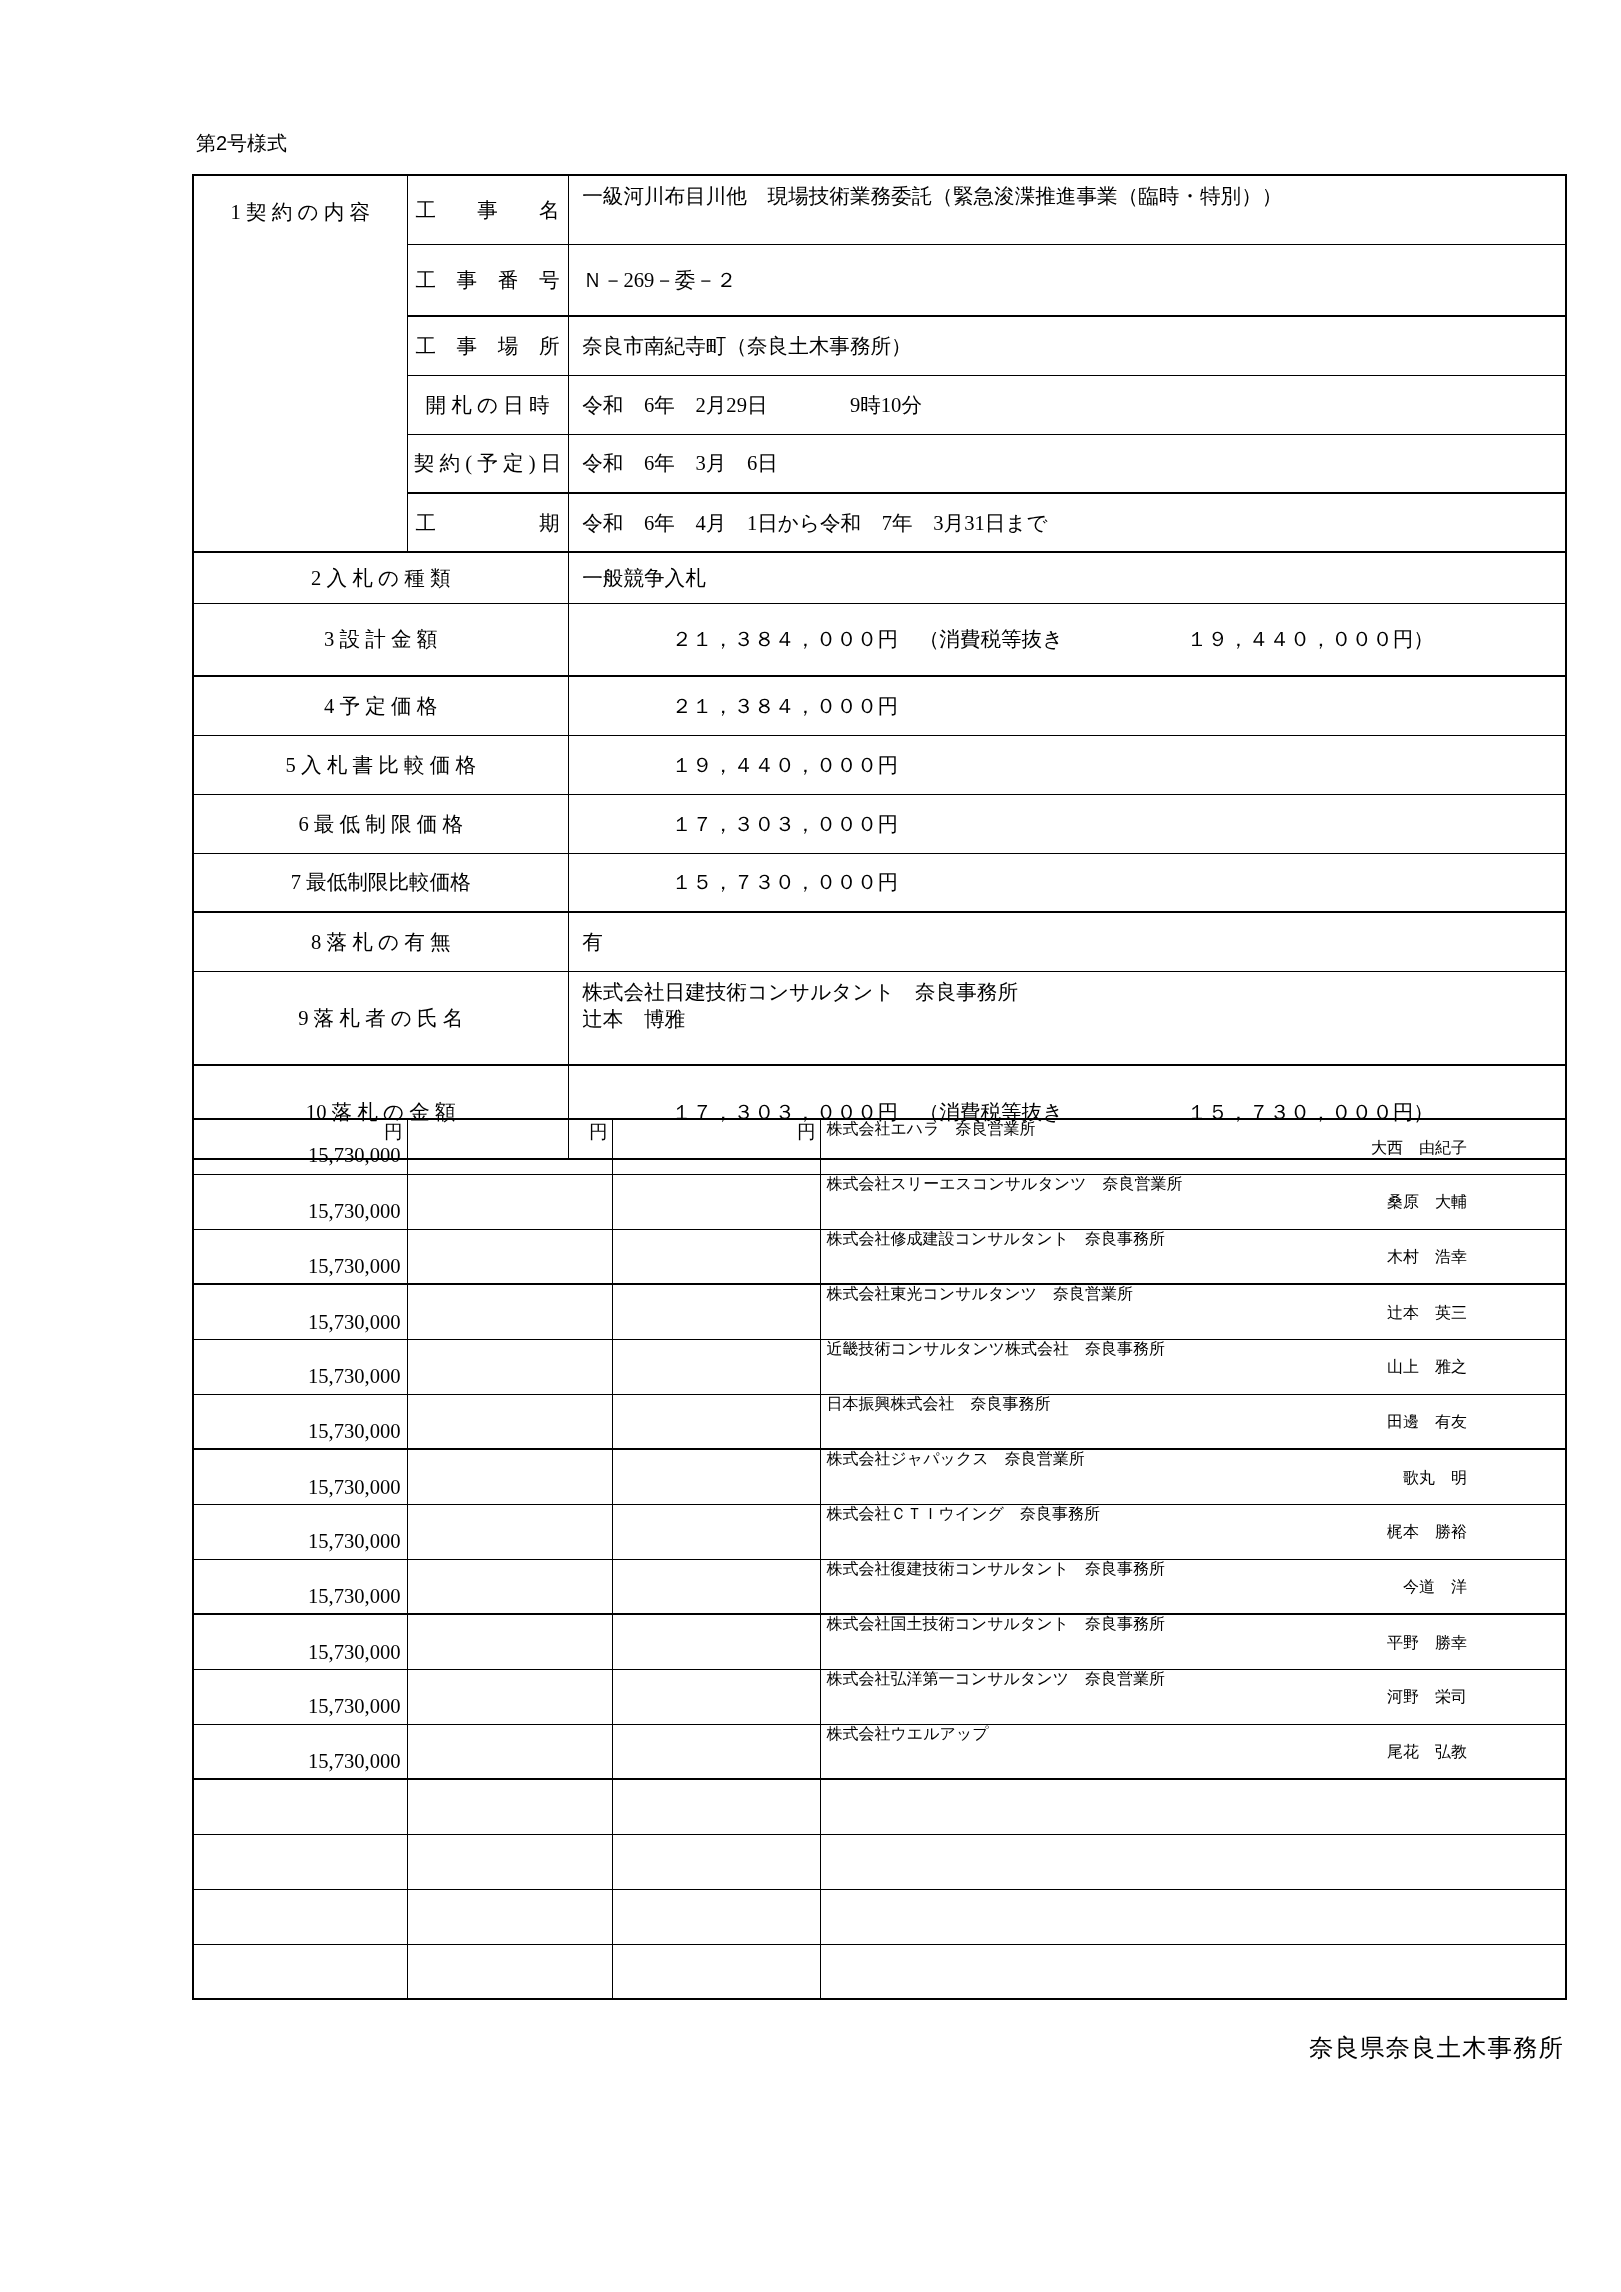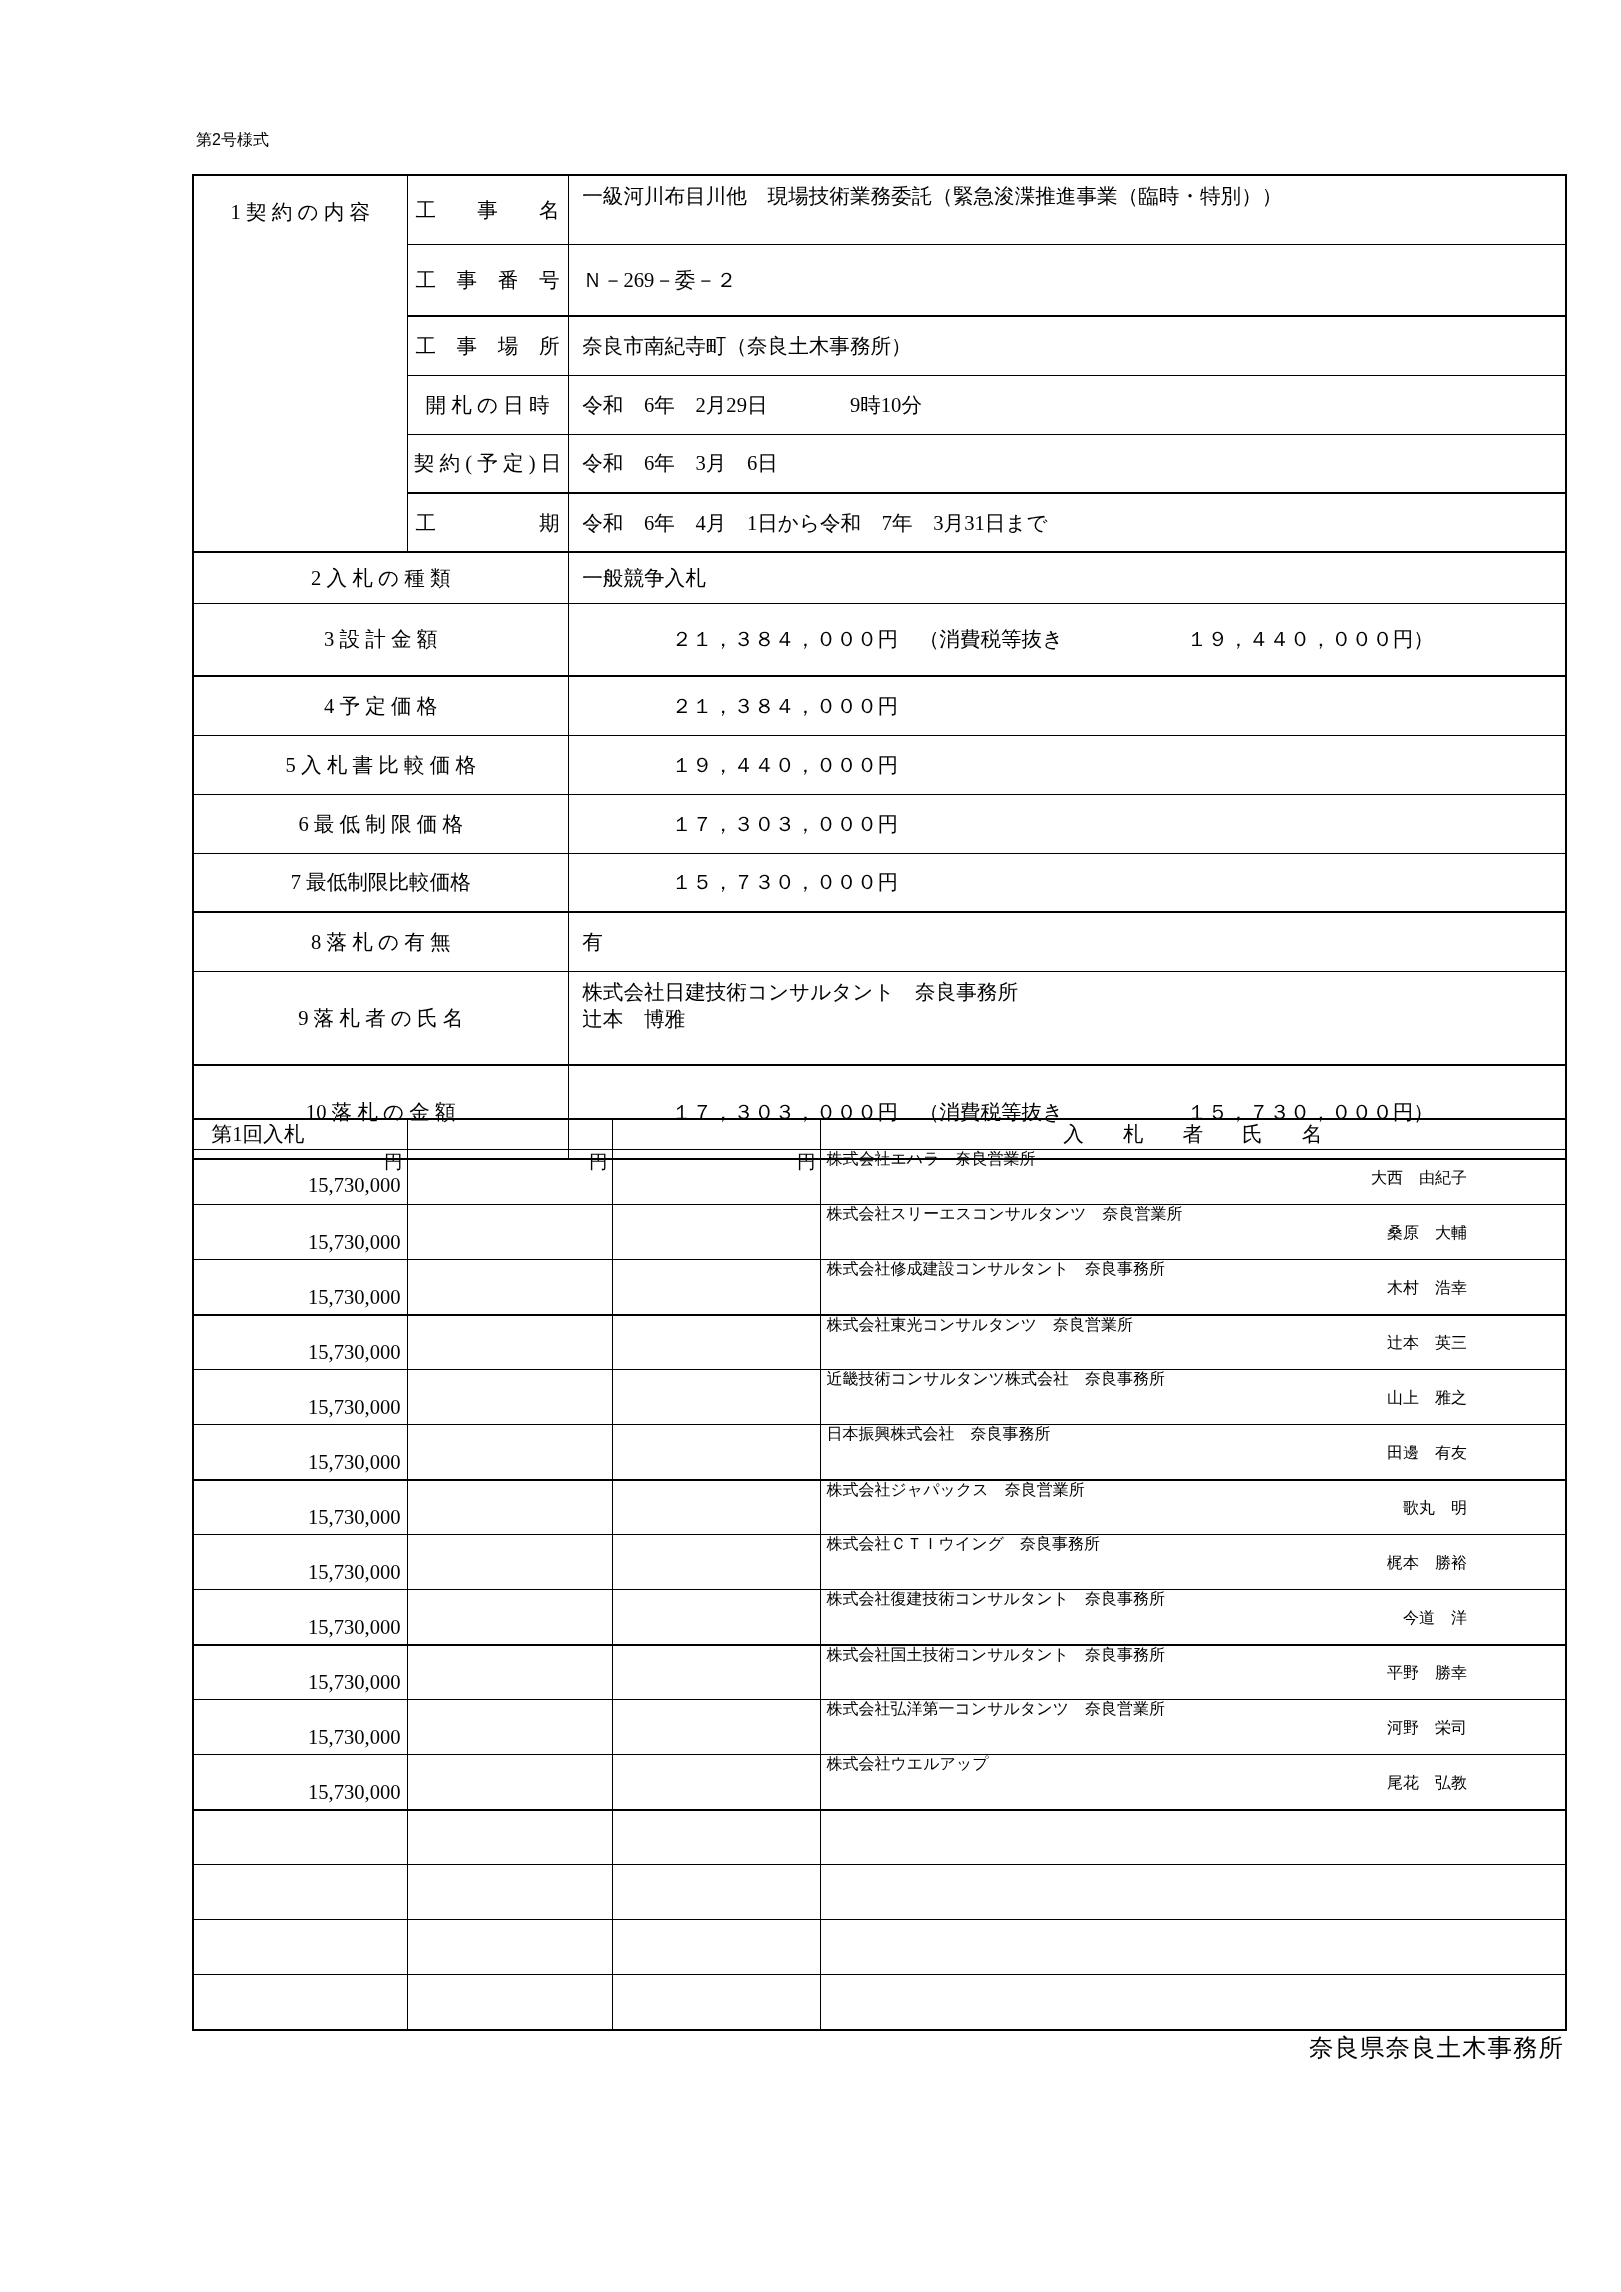--- a/index.html
+++ b/index.html
@@ -21,21 +21,21 @@
     left: 0; top: 0;
     width: 1621px;
     height: 2293px;
   }
 
   
   .form-no {
     position: absolute;
     left: 196px;
     top: 130px;
-    font-size: 16px;
+    font-size: 20px;
     font-family: "Liberation Sans", "DejaVu Sans", sans-serif;
     letter-spacing: 0px;
     white-space: nowrap;
   }
   .doc-title {
     position: absolute;
     left: 0;
     top: 108px;
     width: 1621px;
     text-align: center;
@@ -238,26 +238,20 @@
   </table>
 
   <table class="tbl" id="bid-table">
     <colgroup>
       <col style="width:214px">
       <col style="width:205px">
       <col style="width:208px">
       <col style="width:746px">
     </colgroup>
     <tbody id="bid-body">
-        <tr style="height: 29px;">
-          <td class="round-label">第1回入札</td>
-          <td></td>
-          <td></td>
-          <td class="bidhead">入札者氏名</td>
-        </tr>
         <tr style="height: 55px;">
           <td style="padding: 0px; position: relative;">
             <div class="yen-mark">円</div>
             <div class="amount" style="margin-top: 0px;">15,730,000</div>
           </td>
           <td style="padding: 0px; position: relative;">
             <div class="yen-mark">円</div>
             <div class="amount" style="margin-top: 0px;"></div>
           </td>
           <td style="padding: 0px; position: relative;">

